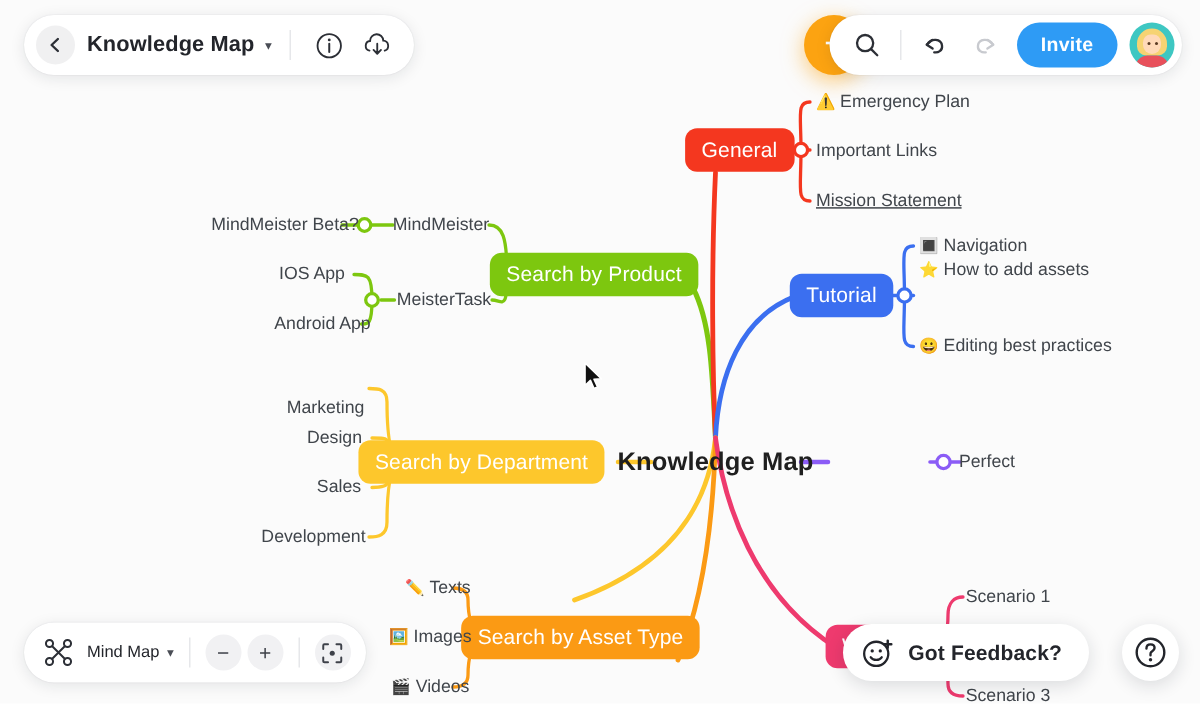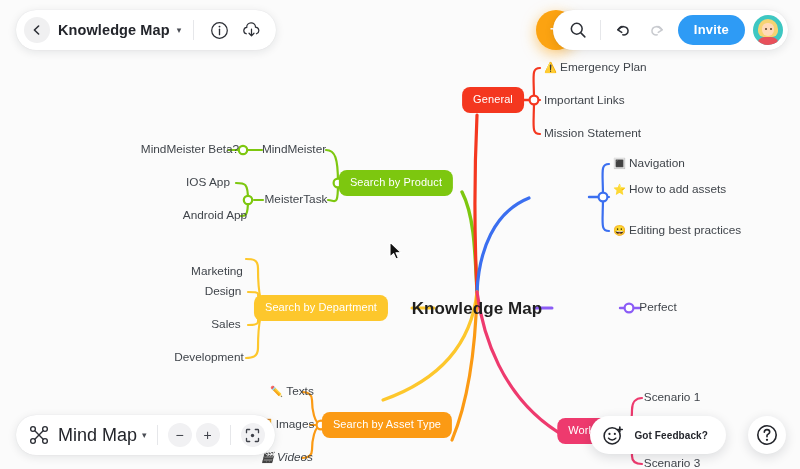--- a/index.html
+++ b/index.html
@@ -29,21 +29,21 @@
     transform: translate(-50%, -50%);
     white-space: nowrap;
     font-size: 11.5px;
     line-height: 1;
     color: #3b3b3b;
   }
   .node.chip {
     padding: 7px 11px 8px;
     border-radius: 8px;
     color: #ffffff;
-    font-size: 11px;
+    font-size: 14px;
     letter-spacing: .1px;
   }
   .node.root {
     font-size: 17px;
     font-weight: bold;
     color: #1f1f1f;
     letter-spacing: .1px;
   }
   .node.leaf { font-size: 11.8px; color: #40454b; }
   .node.leaf .emo { margin-right: 3px; font-size: 10.5px; }
@@ -95,38 +95,38 @@
     overflow: hidden; position: relative;
     flex: 0 0 auto;
   }
   .av-hair { position:absolute; left:5px; top:4px; width:20px; height:18px; background:#f6d372; border-radius:10px 10px 6px 6px; }
   .av-face { position:absolute; left:9px; top:8px; width:12px; height:13px; background:#ffd9b8; border-radius:6px 6px 7px 7px; }
   .av-eye { position:absolute; width:1.6px; height:2px; background:#5a3a22; border-radius:1px; top:13px; }
   .av-body { position:absolute; left:4px; top:22px; width:22px; height:10px; background:#e8505b; border-radius:8px 8px 0 0; }
 
   
   #bottom-pill { left: 16px; bottom: 14px; height: 40px; padding: 0 10px; gap: 4px; }
-  #mode-label { font-size: 18px; color: #23252b; font-weight: normal; margin-left: 2px; }
+  #mode-label { font-size: 11px; color: #23252b; font-weight: normal; margin-left: 2px; }
   .zoom-btn {
     width: 24px; height: 24px; border-radius: 50%;
     background: #f1f1f3;
     display:flex; align-items:center; justify-content:center;
     font-size: 14px; color:#3e4149; cursor: pointer;
   }
 
   
   #feedback-btn {
     position: absolute; right: 74px; bottom: 15px;
     height: 38px; padding: 0 18px 0 12px;
     background: #ffffff; border-radius: 20px;
     box-shadow: 0 3px 12px rgba(20,25,40,.14);
     display: flex; align-items: center; gap: 9px;
     cursor: pointer;
   }
-  #feedback-label { font-size: 10px; font-weight: bold; color: #23252b; letter-spacing:.1px; }
+  #feedback-label { font-size: 14px; font-weight: bold; color: #23252b; letter-spacing:.1px; }
   #help-btn {
     position: absolute; right: 14px; bottom: 15px;
     width: 38px; height: 38px; border-radius: 50%;
     background: #ffffff;
     box-shadow: 0 3px 12px rgba(20,25,40,.14);
     display: flex; align-items: center; justify-content: center;
     cursor: pointer;
   }
 
   
@@ -207,26 +207,27 @@
       </g>
     </svg>
 
     <div class="node root" style="left:477px; top:308px;">Knowledge Map</div>
 
     <div class="node chip" style="left:493px; top:100px; background:#F4371F;">General</div>
     <div class="node leaf" style="left:544px; top:68px; transform:translate(0,-50%);">
       <span class="emo">⚠️</span><span>Emergency Plan</span>
     </div>
     <div class="node leaf" style="left:544px; top:101px; transform:translate(0,-50%);">Important Links</div>
-    <div class="node leaf" style="left:544px; top:134px; transform:translate(0,-50%);">Mission Statement</div>
-
+    <div class="node leaf" style="left:544px; top:134px; transform:translate(0,-50%);text-decoration:underline;">Mission Statement</div>
+
+    <div class="node chip" style="left:561px; top:197px; background:#3B6FF0;">Tutorial</div>
     <div class="node leaf" style="left:613px; top:164px; transform:translate(0,-50%);">
       <span class="emo">🔳</span><span>Navigation</span>
     </div>
-    <div class="node leaf" style="left:613px; top:190px; transform:translate(0,-50%);">
+    <div class="node leaf" style="left:613px; top:180px; transform:translate(0,-50%);">
       <span class="emo">⭐</span><span>How to add assets</span>
     </div>
     <div class="node leaf" style="left:613px; top:231px; transform:translate(0,-50%);">
       <span class="emo">😀</span><span>Editing best practices</span>
     </div>
 
     <div class="node chip" style="left:396px; top:183px; background:#7DC70F;">Search by Product</div>
     <div class="node leaf" style="left:294px; top:150px;">MindMeister</div>
     <div class="node leaf" style="left:176px; top:150px;padding-left:28px;">MindMeister Beta?</div>
     <div class="node leaf" style="left:296px; top:200px;">MeisterTask</div>
@@ -239,21 +240,21 @@
     <div class="node leaf" style="left:226px; top:325px;">Sales</div>
     <div class="node leaf" style="left:209px; top:358px;">Development</div>
 
     <div class="node chip" style="left:387px; top:425px; background:#FB9A14;">Search by Asset Type</div>
     <div class="node leaf" style="left:292px; top:392px;text-align:center;">
       <span class="emo">✏️</span><span>Texts</span>
     </div>
     <div class="node leaf" style="left:287px; top:425px;">
       <span class="emo">🖼️</span><span>Images</span>
     </div>
-    <div class="node leaf" style="left:287px; top:458px;font-style:italic;">
+    <div class="node leaf" style="left:287px; top:458px;">
       <span class="emo">🎬</span><span>Videos</span>
     </div>
 
     <div class="node chip" style="left:594px; top:431px; background:#EE3A6E;">Workflows</div>
     <div class="node leaf" style="left:672px; top:398px;">Scenario 1</div>
     <div class="node leaf" style="left:672px; top:464px;">Scenario 3</div>
 
     <div class="node leaf" style="left:658px; top:308px;">Perfect</div>
 
     <svg id="cursor" viewBox="0 0 14 20" xmlns="http://www.w3.org/2000/svg">

